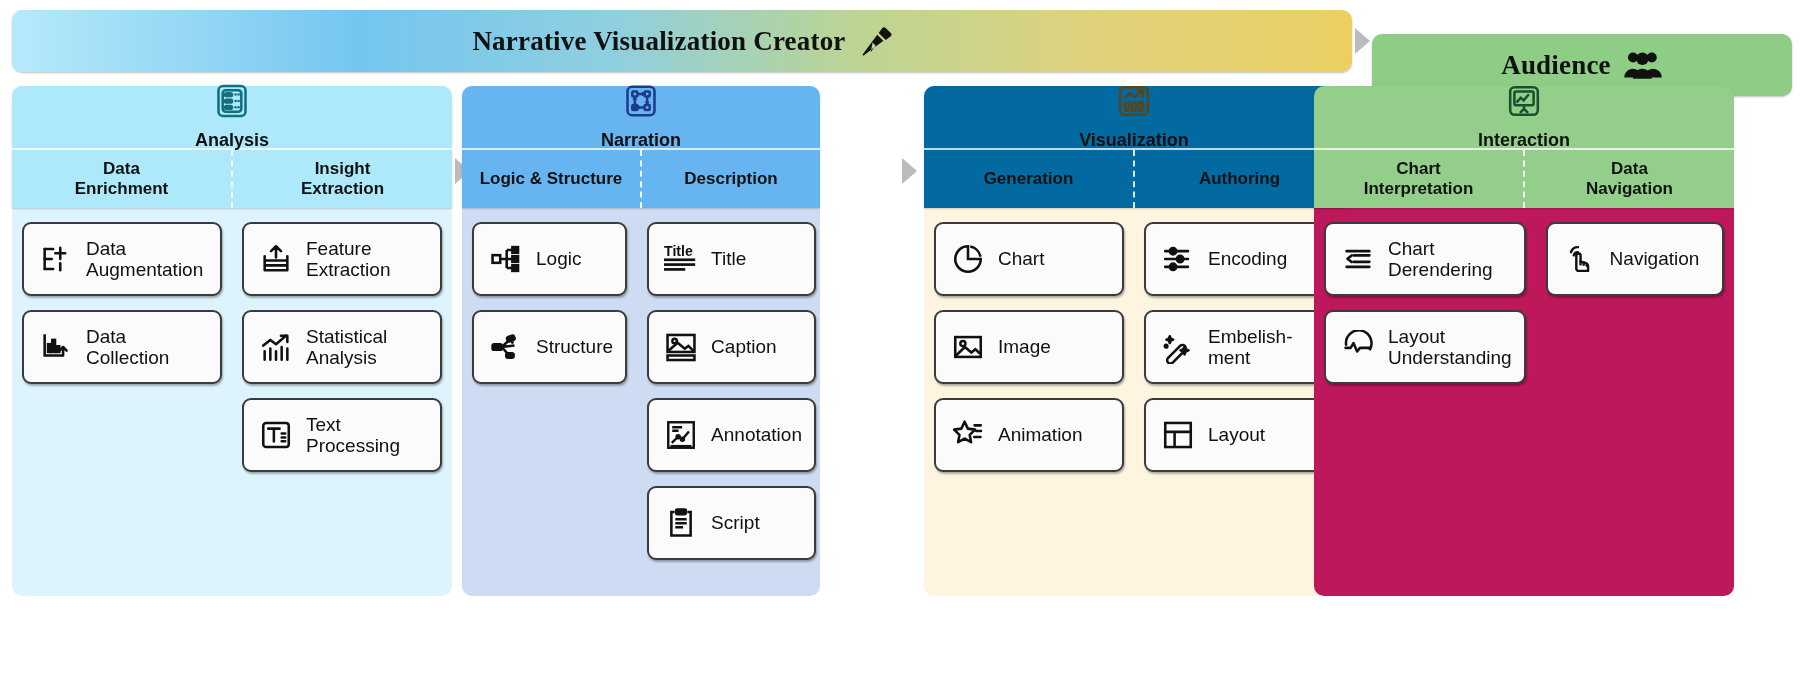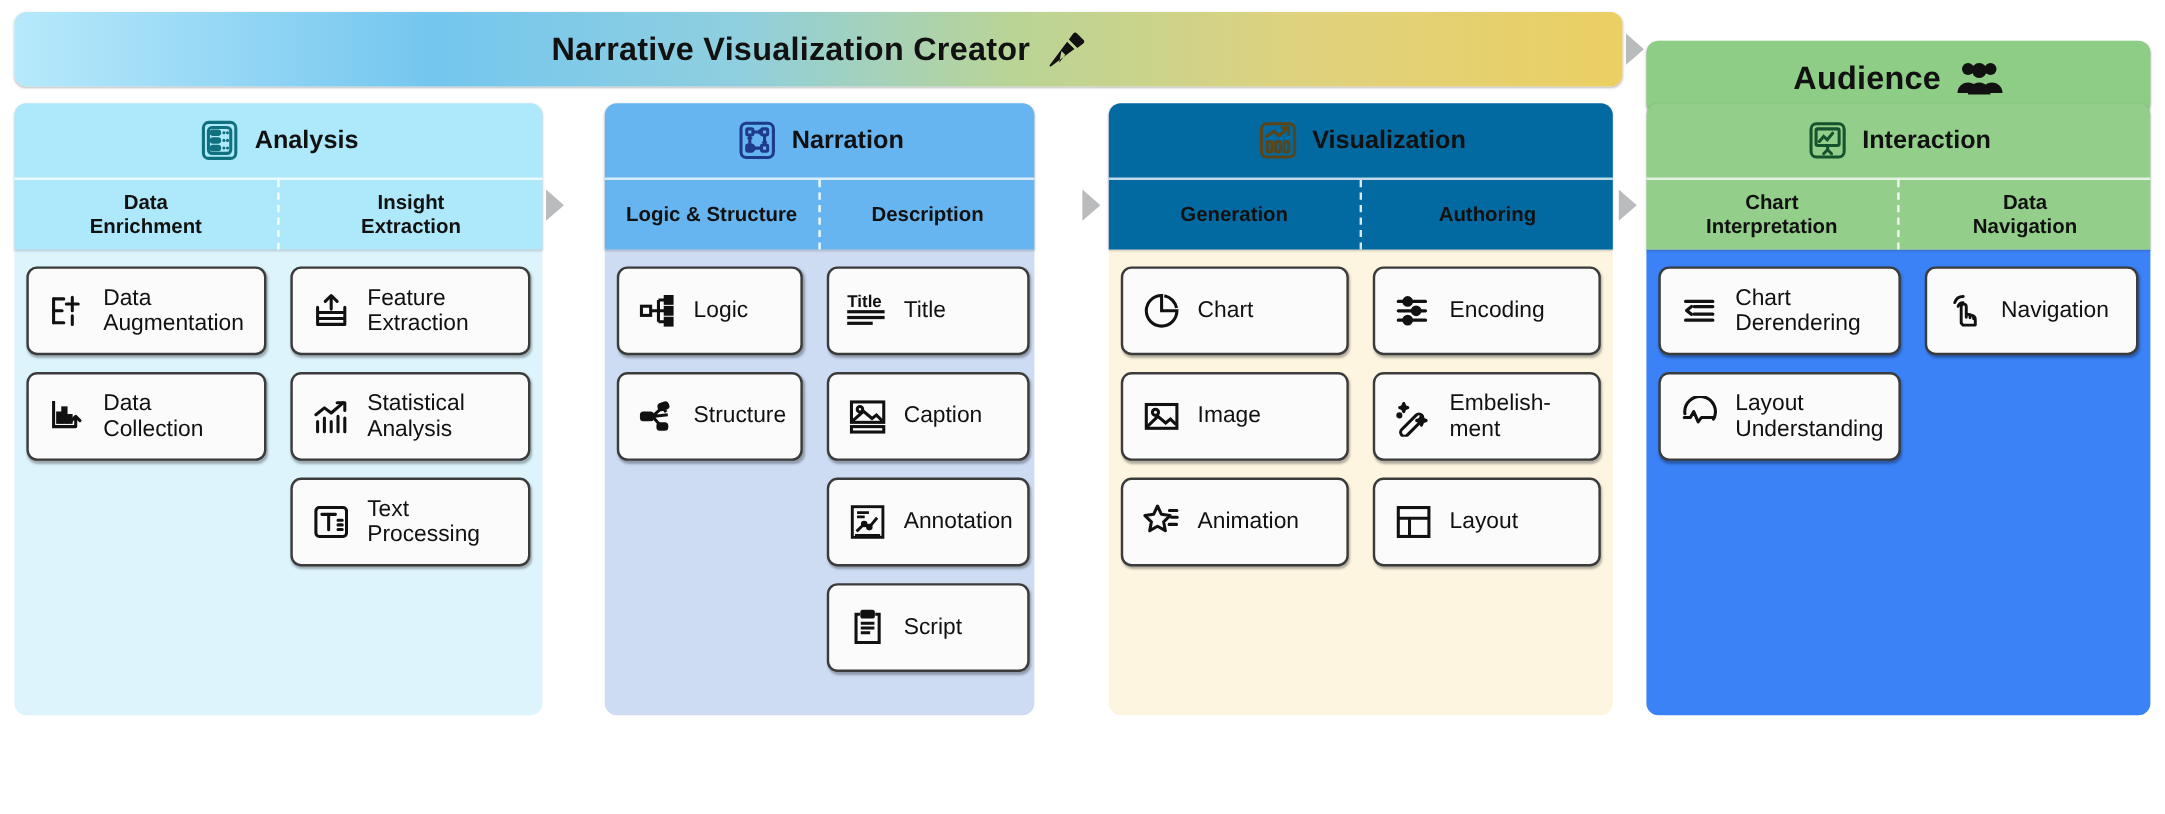--- a/index.html
+++ b/index.html
@@ -4,21 +4,21 @@
 <style>
   html,body{margin:0;padding:0;}
   body{
     width:1804px;height:678px;background:#ffffff;
     font-family:"Liberation Sans", sans-serif;
     overflow:hidden;
   }
   .canvas{position:relative;width:1804px;height:678px;}
 
   
-  .banner-row{position:absolute;left:0;top:10px;width:1804px;height:62px;}
+  .banner-row{position:absolute;left:0;top:10px;width:1804px;height:62px;font-family:Liberation Serif, serif;}
   .banner{
     position:absolute;top:0;height:62px;border-radius:10px;
     display:flex;align-items:center;justify-content:center;
     box-shadow:0 1px 2px rgba(0,0,0,.25);
   }
   .banner-creator{
     left:12px;width:1340px;
     background:linear-gradient(90deg,#b7e9fb 0%,#74c6ef 26%,#8fcfdf 45%,#b9d496 62%,#dfd27e 80%,#ebcf62 100%);
   }
   .banner-audience{
@@ -34,32 +34,32 @@
     position:absolute;width:0;height:0;
     border-top:13px solid transparent;border-bottom:13px solid transparent;
     border-left:15px solid #b9bbbd;
   }
   .arrow-top{top:18px;left:1355px;}
 
   
   .cols{position:absolute;left:0;top:86px;width:1804px;height:582px;}
   .col{position:absolute;top:0;}
   .col-analysis{left:12px;width:440px;}
-  .col-narration{left:504px;width:358px;}
+  .col-narration{left:462px;width:358px;}
   .col-visualization{left:924px;width:420px;}
-  .col-interaction{left:1372px;width:420px;}
+  .col-interaction{left:1314px;width:420px;}
 
   .col-head{
     border-radius:10px 10px 0 0;padding:0;
     box-shadow:0 1px 2px rgba(0,0,0,.18);
     position:relative;z-index:2;
   }
   .col-title{
     height:62px;display:flex;align-items:center;justify-content:center;gap:11px;
-    font-size:21px;font-weight:bold;color:#111;
+    font-size:18px;font-weight:bold;color:#111;flex-direction:column;
   }
   .col-sub{
     display:flex;height:58px;border-top:2px solid rgba(255,255,255,.75);
   }
   .col-sub-cell{
     flex:1;display:flex;align-items:center;justify-content:center;text-align:center;
     font-size:17px;font-weight:bold;color:#111;line-height:1.15;
   }
   .col-sub-cell.left{border-right:2px dashed rgba(255,255,255,.85);}
 
@@ -70,21 +70,21 @@
   .col-lane{flex:1;display:flex;flex-direction:column;align-items:center;gap:14px;padding:0 10px;}
 
   
   .col-analysis .col-head{background:#ade9fa;}
   .col-analysis .col-body{background:#ddf4fd;}
   .col-narration .col-head{background:#66b5f0;}
   .col-narration .col-body{background:#cddcf3;}
   .col-visualization .col-head{background:#0369a1;}
   .col-visualization .col-body{background:#fdf5e0;}
   .col-interaction .col-head{background:#93ce8a;}
-  .col-interaction .col-body{background:#3b82f6;}
+  .col-interaction .col-body{background:#be185d;}
 
   .col-narration .col-sub-cell.left,
   .col-analysis .col-sub-cell.left{border-right-color:rgba(255,255,255,.9);}
   .col-visualization .col-sub-cell.left{border-right-color:rgba(255,255,255,.85);}
   .col-interaction .col-sub-cell.left{border-right-color:rgba(255,255,255,.9);}
 
   
   .card{
     width:100%;box-sizing:border-box;min-height:74px;
     background:#fbfbfb;border:2px solid #3b3b3b;border-radius:9px;

